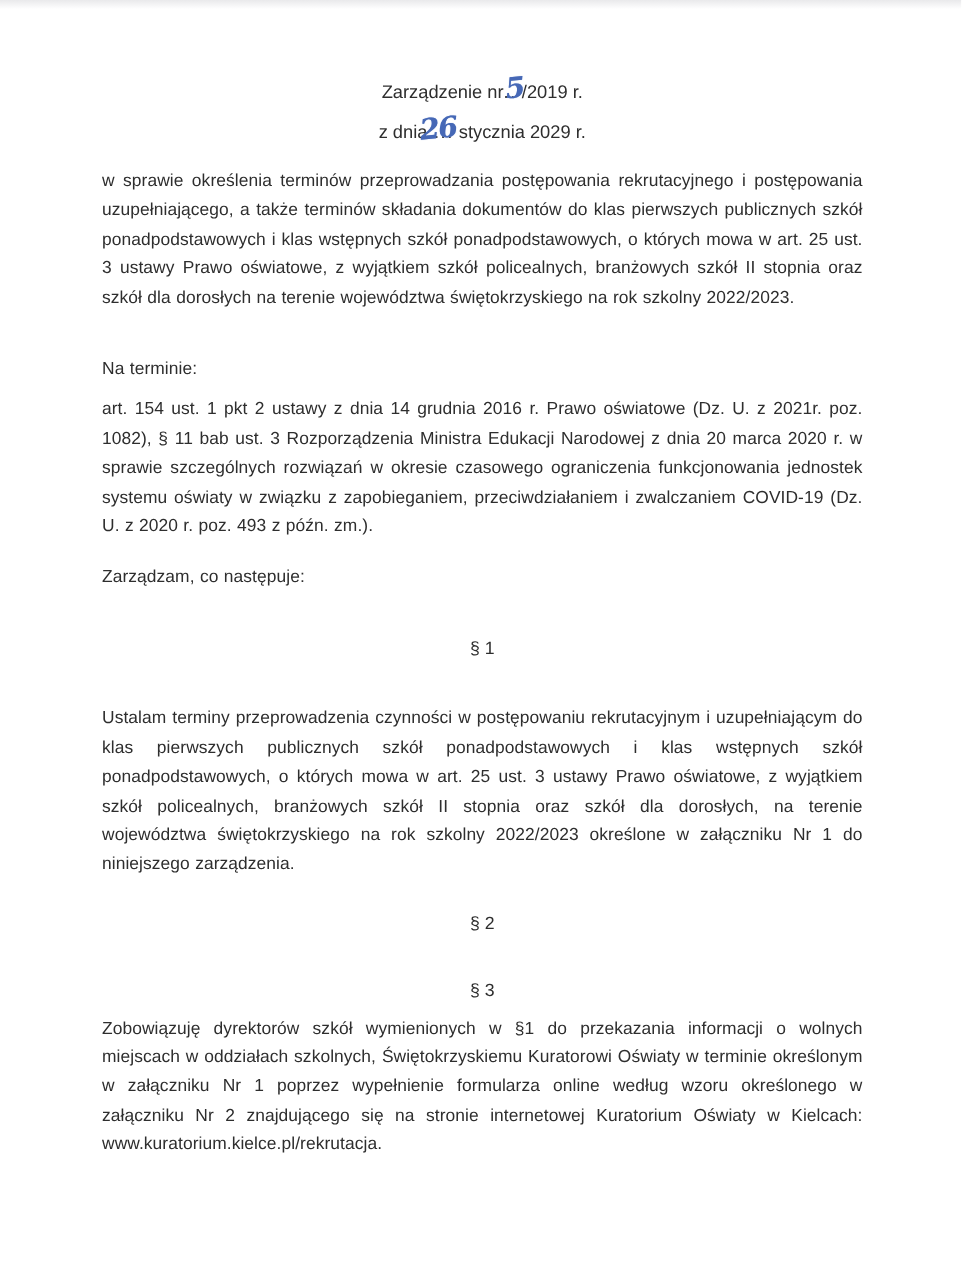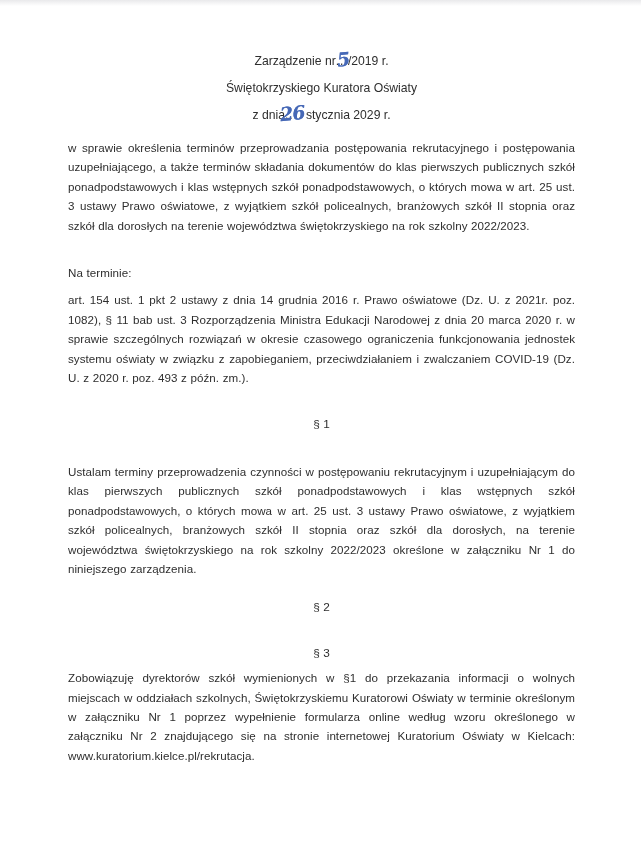--- a/index.html
+++ b/index.html
@@ -94,32 +94,32 @@
 
 <div class="page">
   <div class="scan-edge"></div>
 
   <div class="content">
 
     <div class="doc-header">
       <div class="hline">
         <span>Zarządzenie nr</span><span class="hand-spot"><span class="dots">..</span><span class="hand h5">5</span></span><span> /2019 r.</span>
       </div>
-      <div class="hline">Świętokrzyskiego Kuratora Oświaty</div>
       <div class="hline">
         <span>z dnia</span><span class="hand-spot"><span class="dots">....</span><span class="hand h26">26</span></span><span> stycznia 2029 r.</span>
       </div>
     </div>
 
     <div class="para subject">w sprawie określenia terminów przeprowadzania postępowania rekrutacyjnego i postępowania uzupełniającego, a także terminów składania dokumentów do klas pierwszych publicznych szkół ponadpodstawowych i klas wstępnych szkół ponadpodstawowych, o których mowa w art. 25 ust. 3 ustawy Prawo oświatowe, z wyjątkiem szkół policealnych, branżowych szkół II stopnia oraz szkół dla dorosłych na terenie województwa świętokrzyskiego na rok szkolny 2022/2023.</div>
 
     <div class="para left basis-label">Na terminie:</div>
 
     <div class="para basis">art. 154 ust. 1 pkt 2 ustawy z dnia 14 grudnia 2016 r. Prawo oświatowe (Dz. U. z 2021r. poz. 1082), § 11 bab ust. 3 Rozporządzenia Ministra Edukacji Narodowej z dnia 20 marca 2020 r. w sprawie szczególnych rozwiązań w okresie czasowego ograniczenia funkcjonowania jednostek systemu oświaty w związku z zapobieganiem, przeciwdziałaniem i zwalczaniem COVID-19 (Dz. U. z 2020 r. poz. 493 z późn. zm.).</div>
 
+    <div class="para left order-intro">Zarządzam, co następuje:</div>
 
     <div class="section-num num-1">§ 1</div>
     <div class="para text-1">Ustalam terminy przeprowadzenia czynności w postępowaniu rekrutacyjnym i uzupełniającym do klas pierwszych publicznych szkół ponadpodstawowych i klas wstępnych szkół ponadpodstawowych, o których mowa w art. 25 ust. 3 ustawy Prawo oświatowe, z wyjątkiem szkół policealnych, branżowych szkół II stopnia oraz szkół dla dorosłych, na terenie województwa świętokrzyskiego na rok szkolny 2022/2023 określone w załączniku Nr 1 do niniejszego zarządzenia.</div>
 
     <div class="section-num num-2">§ 2</div>
 
     <div class="section-num num-3">§ 3</div>
     <div class="para text-3">Zobowiązuję dyrektorów szkół wymienionych w §1 do przekazania informacji o wolnych miejscach w oddziałach szkolnych, Świętokrzyskiemu Kuratorowi Oświaty w terminie określonym w załączniku Nr 1 poprzez wypełnienie formularza online według wzoru określonego w załączniku Nr 2 znajdującego się na stronie internetowej Kuratorium Oświaty w Kielcach: www.kuratorium.kielce.pl/rekrutacja.</div>
 
   </div>

